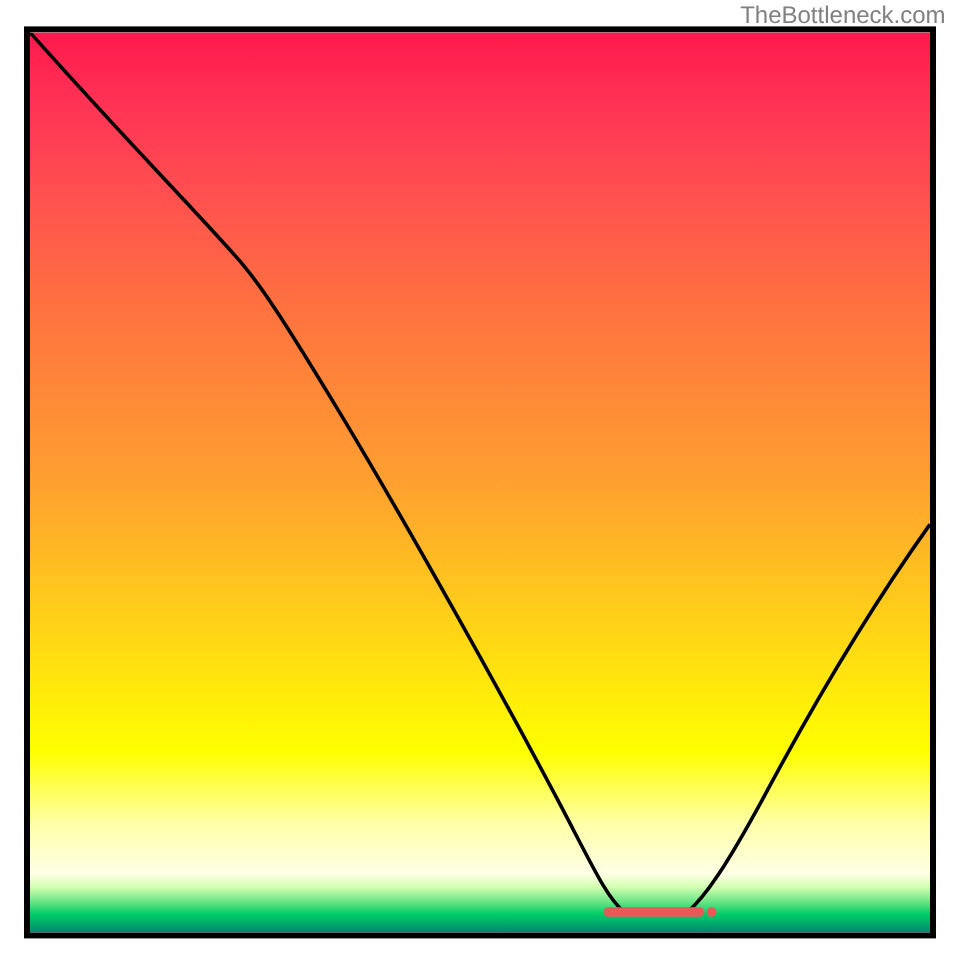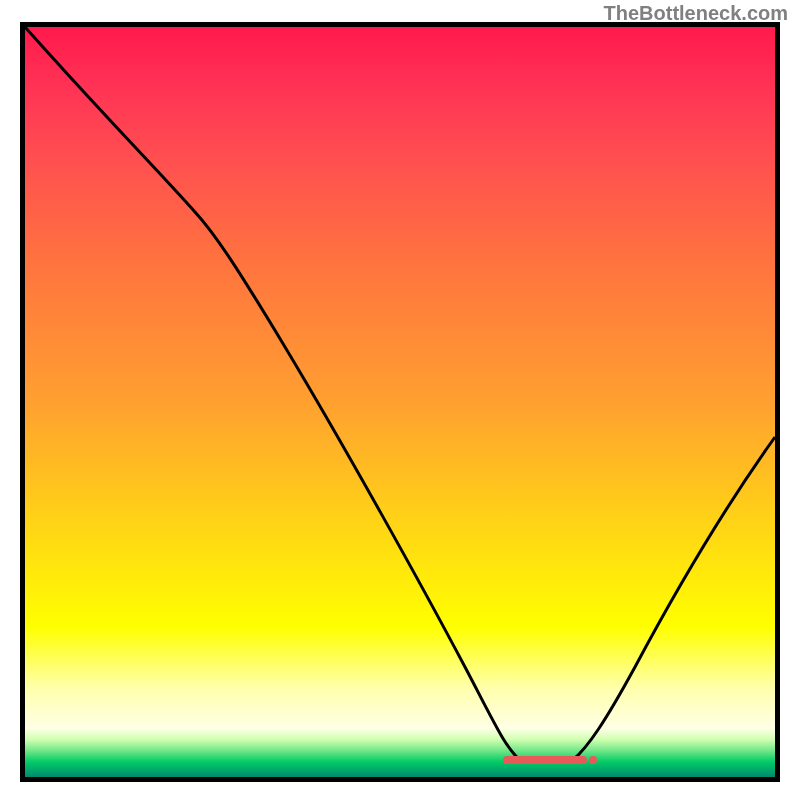--- a/index.html
+++ b/index.html
@@ -12,21 +12,21 @@
     width: 800px;
     height: 800px;
     position: relative;
   }
   .watermark {
     position: absolute;
     top: 2px;
     right: 12px;
     color: #808080;
     font-size: 20px;
-    font-weight: bold;
+    font-weight: normal;
     z-index: 10;
   }
   .chart-frame {
     position: absolute;
     top: 22px;
     left: 20px;
     width: 760px;
     height: 760px;
     border: 5px solid #000000;
     box-sizing: border-box;

